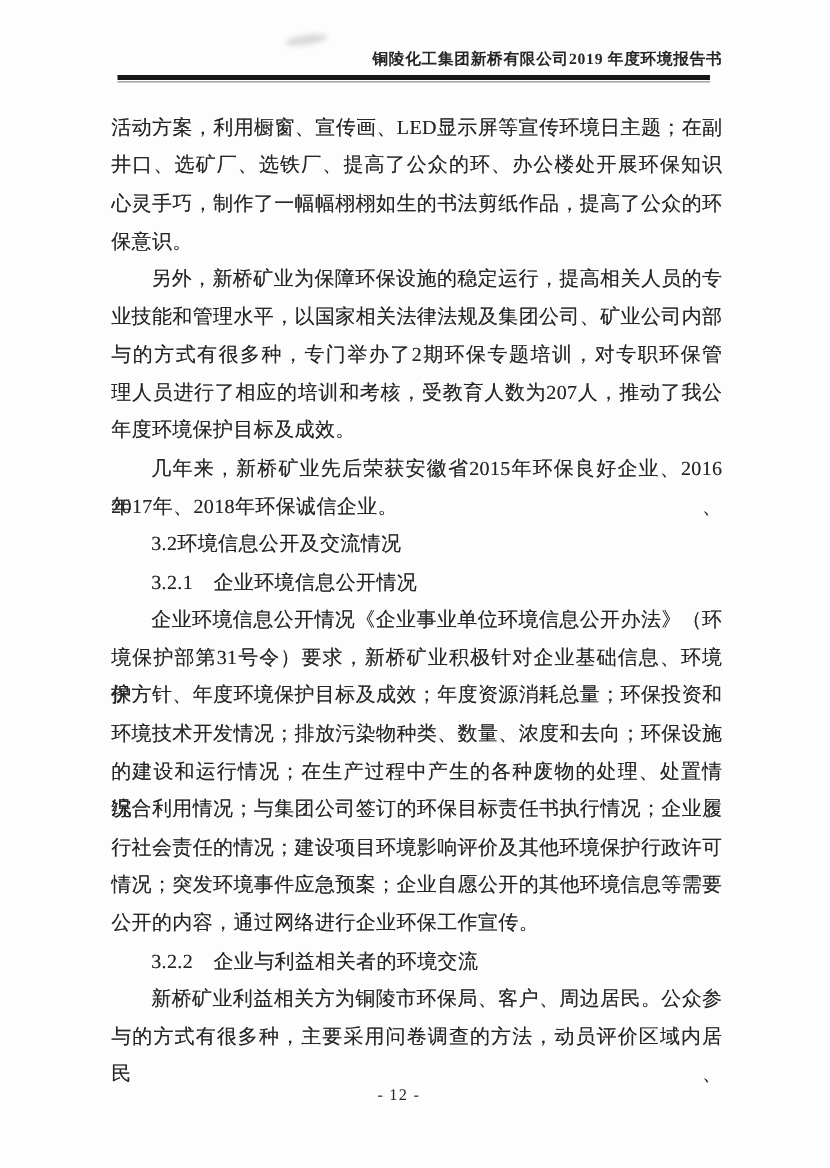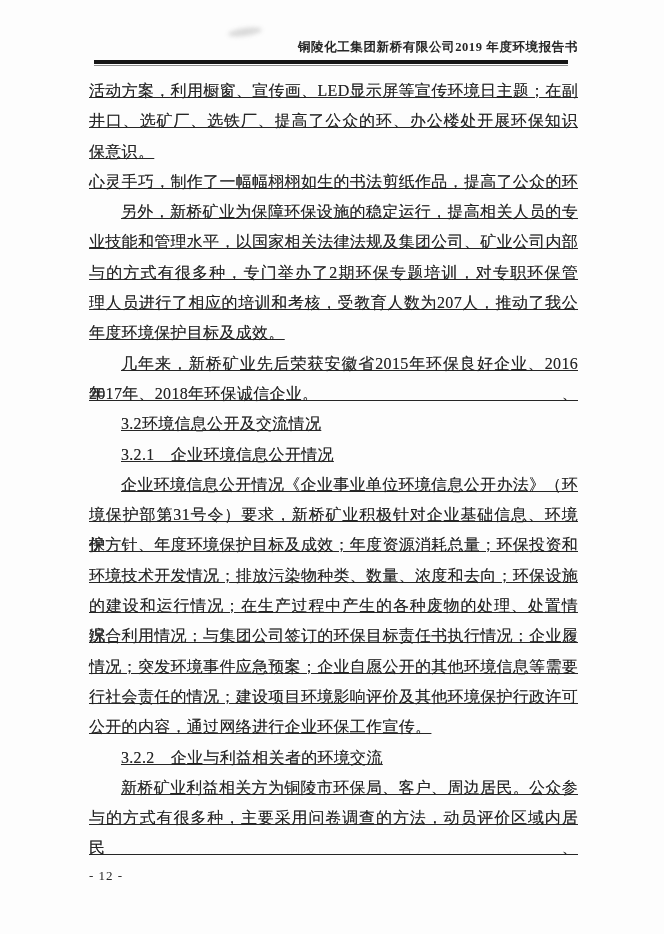--- a/index.html
+++ b/index.html
@@ -55,25 +55,24 @@
     width: 34px;
     height: 8px;
     background: rgba(60, 60, 60, 0.18);
     border-radius: 50%;
     filter: blur(2.2px);
     transform: rotate(-8deg);
   }
   
   .doc-body {
     position: absolute;
-    top: 76px;
+    top: 88px;
     left: 89px;
     width: 489px;
     color: var(--ink, #262626);
-    text-decoration: underline;
   }
   .line {
     height: 30.3px;
     line-height: 30.3px;
     font-size: 16px;
     letter-spacing: 0.3px;
     white-space: nowrap;
     text-align: left;
     text-shadow: 0 0 0.45px rgba(40, 40, 40, 0.55);
   }
@@ -85,21 +84,21 @@
   }
   .line.indent {
     text-indent: 2em;
   }
   
   .footer {
     position: absolute;
     top: 868px;
     left: 89px;
     width: 460px;
-    text-align: left;
+    text-align: center;
     font-size: 13px;
     letter-spacing: 1px;
     color: var(--ink, #262626);
   }
 </style>
 </head>
 <body>
 
 <div class="page">
 
@@ -109,39 +108,39 @@
     <div class="header-title">铜陵化工集团新桥有限公司2019 年度环境报告书</div>
     <div class="header-rule">
       <div class="rule-thick"></div>
       <div class="rule-thin"></div>
     </div>
   </div>
 
   <div class="doc-body" id="doc-body">
       <div class="line fill">活动方案，利用橱窗、宣传画、LED显示屏等宣传环境日主题；在副</div>
       <div class="line fill">井口、选矿厂、选铁厂、提高了公众的环、办公楼处开展环保知识</div>
+      <div class="line fill">心灵手巧，制作了一幅幅栩栩如生的书法剪纸作品，提高了公众的环</div>
       <div class="line">保意识。</div>
-      <div class="line fill">心灵手巧，制作了一幅幅栩栩如生的书法剪纸作品，提高了公众的环</div>
       <div class="line indent fill">另外，新桥矿业为保障环保设施的稳定运行，提高相关人员的专</div>
       <div class="line fill">业技能和管理水平，以国家相关法律法规及集团公司、矿业公司内部</div>
       <div class="line fill">与的方式有很多种，专门举办了2期环保专题培训，对专职环保管</div>
       <div class="line fill">理人员进行了相应的培训和考核，受教育人数为207人，推动了我公</div>
       <div class="line">年度环境保护目标及成效。</div>
       <div class="line indent fill">几年来，新桥矿业先后荣获安徽省2015年环保良好企业、2016年、</div>
       <div class="line">2017年、2018年环保诚信企业。</div>
       <div class="line indent">3.2环境信息公开及交流情况</div>
       <div class="line indent">3.2.1　企业环境信息公开情况</div>
       <div class="line indent fill">企业环境信息公开情况《企业事业单位环境信息公开办法》（环</div>
       <div class="line fill">境保护部第31号令）要求，新桥矿业积极针对企业基础信息、环境保</div>
       <div class="line fill">护方针、年度环境保护目标及成效；年度资源消耗总量；环保投资和</div>
       <div class="line fill">环境技术开发情况；排放污染物种类、数量、浓度和去向；环保设施</div>
       <div class="line fill">的建设和运行情况；在生产过程中产生的各种废物的处理、处置情况、</div>
       <div class="line fill">综合利用情况；与集团公司签订的环保目标责任书执行情况；企业履</div>
+      <div class="line fill">行社会责任的情况；建设项目环境影响评价及其他环境保护行政许可</div>
       <div class="line fill">情况；突发环境事件应急预案；企业自愿公开的其他环境信息等需要</div>
-      <div class="line fill">行社会责任的情况；建设项目环境影响评价及其他环境保护行政许可</div>
       <div class="line">公开的内容，通过网络进行企业环保工作宣传。</div>
       <div class="line indent">3.2.2　企业与利益相关者的环境交流</div>
       <div class="line indent fill">新桥矿业利益相关方为铜陵市环保局、客户、周边居民。公众参</div>
       <div class="line fill">与的方式有很多种，主要采用问卷调查的方法，动员评价区域内居民、</div>
     </div>
 
   <div class="footer">
     <span>- 12 -</span>
   </div>
 

